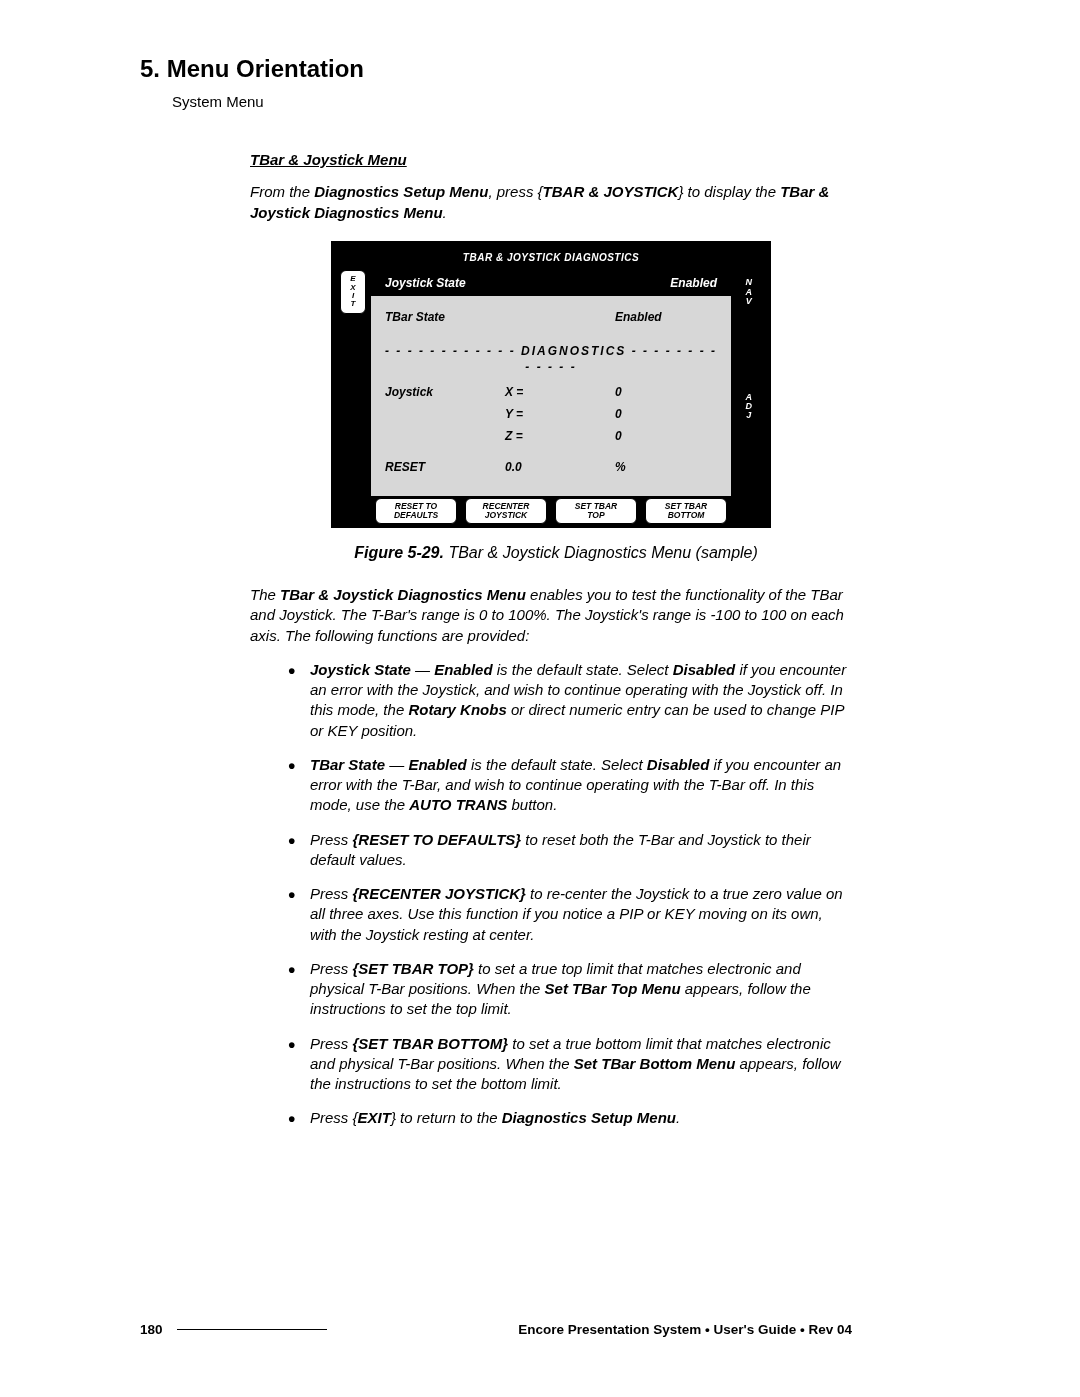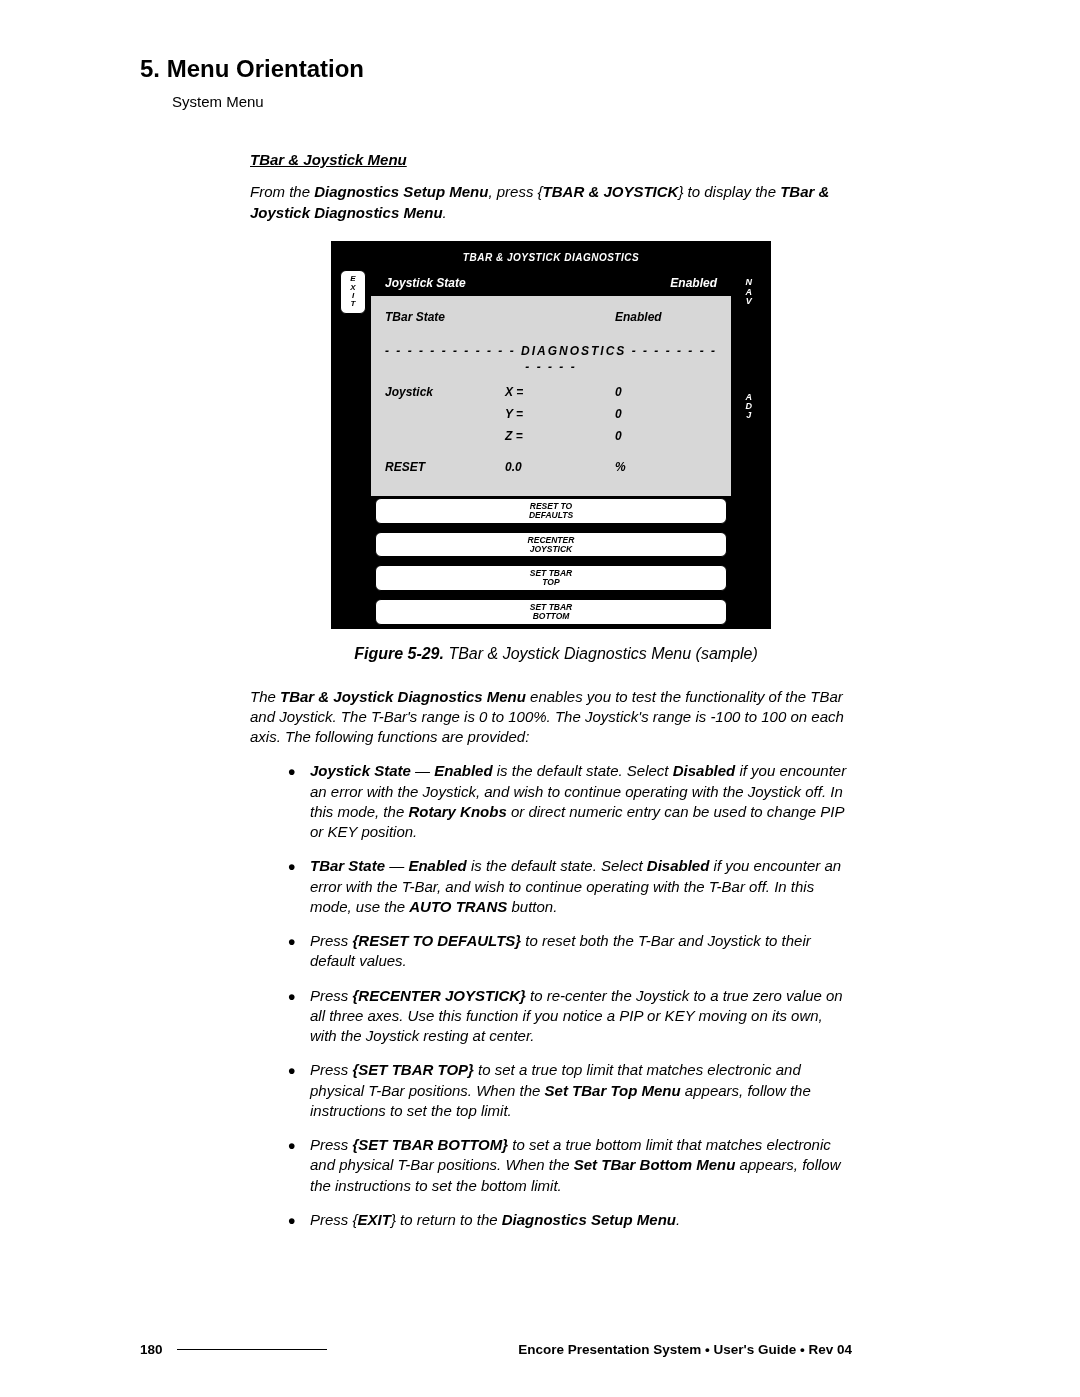--- a/index.html
+++ b/index.html
@@ -121,21 +121,20 @@
     text-align: center;
     letter-spacing: 2px;
     margin: 14px 0 6px 0;
   }
   .bottom-buttons {
     display: flex;
     justify-content: space-between;
     gap: 8px;
     padding: 0 4px;
     margin-top: 2px;
-    flex-direction: column;
   }
   .soft-btn {
     flex: 1;
     background: #fff;
     border: 1px solid #000;
     border-radius: 6px;
     text-align: center;
     font-size: 8.5px;
     font-weight: bold;
     padding: 3px 2px;
@@ -166,21 +165,21 @@
     position: absolute;
     left: -6px;
     top: -2px;
     font-size: 20px;
     font-weight: bold;
   }
   ul.bullets .b { font-weight: bold; }
 
   .footer {
     position: absolute;
-    bottom: 40px;
+    bottom: 60px;
     left: 140px;
     right: 140px;
     display: flex;
     align-items: center;
     font-size: 13.5px;
   }
   .footer .pnum { font-weight: bold; margin-right: 14px; }
   .footer .hr {
     flex: 0 0 150px;
     border-top: 1px solid #000;

